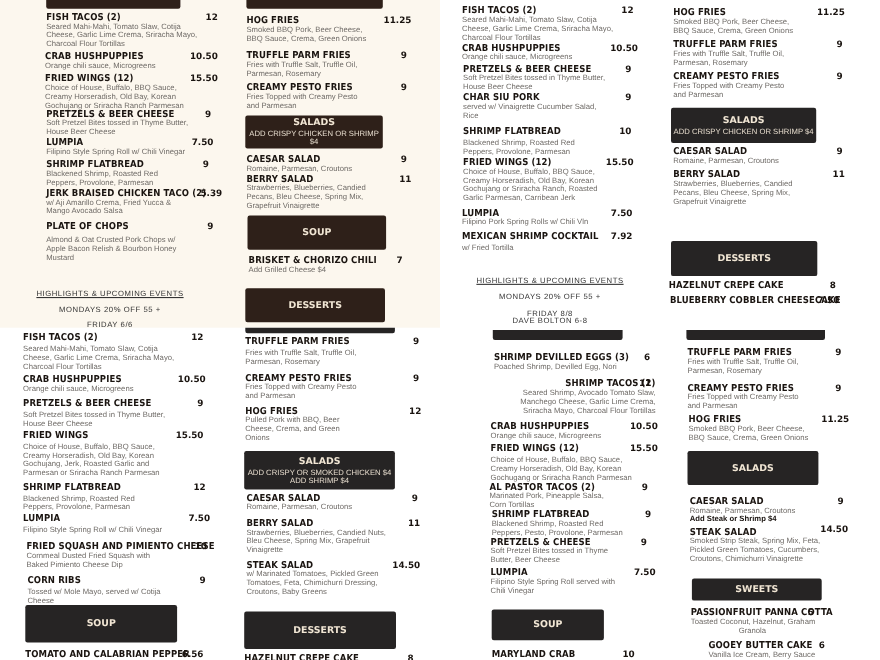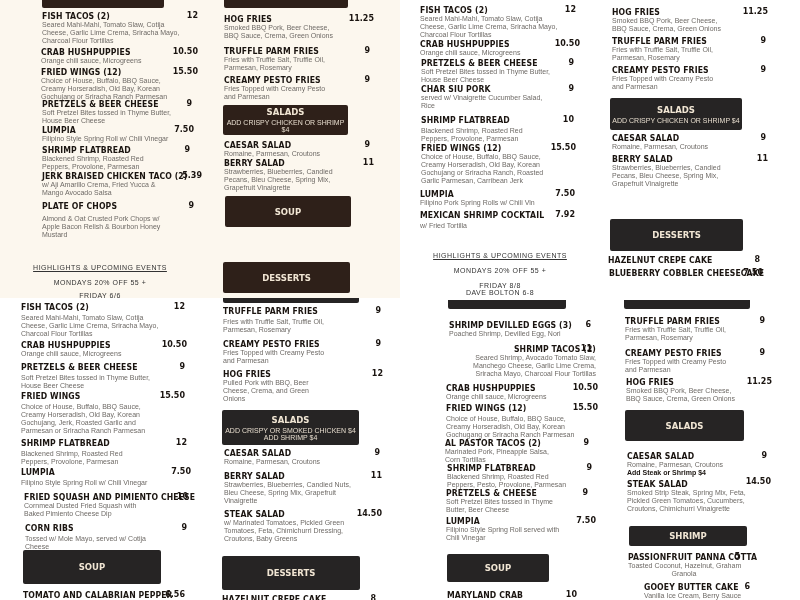--- a/index.html
+++ b/index.html
@@ -141,20 +141,25 @@
       <div class="name">Berry Salad</div>
       <div class="price" style="right:0">11</div>
       <div class="desc">Strawberries, Blueberries, Candied</div>
       <div class="desc">Pecans, Bleu Cheese, Spring Mix,</div>
       <div class="desc">Grapefruit Vinaigrette</div>
     </div>
   </div>
   <div class="banner brown" style="left:225px;top:196px;width:126px;height:31px;">
     <div>SOUP</div>
   </div>
+  <div class="item" style="left:226px;top:232px;width:148px;">
+    <div class="name">Brisket &amp; Chorizo Chili</div>
+    <div class="price" style="right:8px">7</div>
+    <div class="desc">Add Grilled Cheese  $4</div>
+  </div>
   <div class="banner brown" style="left:223px;top:262px;width:127px;height:31px;">
     <div>DESSERTS</div>
   </div>
 </div>
 
 <div class="quad q2">
   <div class="col" style="left:20px;top:5px;width:160px;">
     <div class="item" style="top:0;width:156px;">
       <div class="name">Fish Tacos (2)</div>
       <div class="price" style="right:0">12</div>
@@ -473,21 +478,21 @@
     </div>
     <div class="item" style="top:28px;width:144px;">
       <div class="name">Steak Salad</div>
       <div class="price" style="right:0;top:-2px">14.50</div>
       <div class="desc">Smoked Strip Steak, Spring Mix, Feta,</div>
       <div class="desc">Pickled Green Tomatoes, Cucumbers,</div>
       <div class="desc">Croutons, Chimichurri Vinaigrette</div>
     </div>
   </div>
   <div class="banner dark" style="left:229px;top:228px;width:118px;height:20px;">
-    <div>SHRIMP</div>
+    <div>SWEETS</div>
   </div>
   <div class="item" style="left:228px;top:254px;width:112px;text-align:center;">
     <div class="name">Passionfruit Panna Cotta</div>
     <div class="price" style="right:0">5</div>
     <div class="desc">Toasted Coconut, Hazelnut, Graham</div>
     <div class="desc">Granola</div>
   </div>
   <div class="item" style="left:244px;top:284px;width:106px;">
     <div class="name">Gooey Butter Cake</div>
     <div class="price" style="right:0">6</div>

